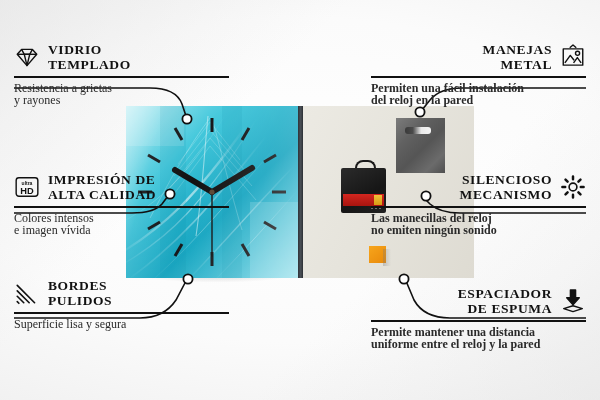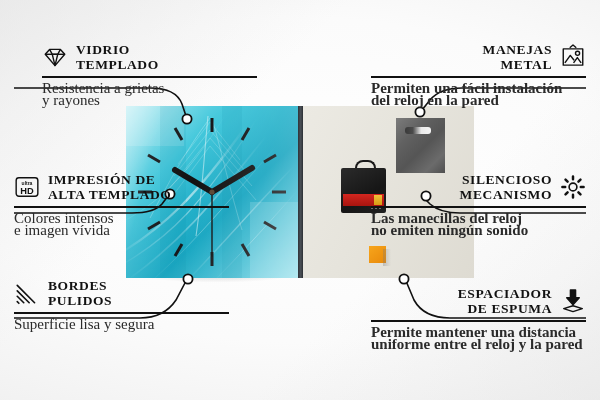--- a/index.html
+++ b/index.html
@@ -99,27 +99,27 @@
   .titles{display:flex;flex-direction:column;}
   .t-line{
     font-family:"Liberation Serif", serif;
     font-weight:700;font-size:13.5px;letter-spacing:.6px;color:#111;
     line-height:15px;white-space:nowrap;
   }
   .callout.right .titles{align-items:flex-end;}
   .rule{height:1.6px;background:#111;margin:4px 0 4px 0;width:100%;}
   .desc{
     font-family:"Liberation Serif", serif;
-    font-size:15px;line-height:12.5px;color:#2a2a2a;white-space:pre-line;
+    font-size:12px;line-height:12.5px;color:#2a2a2a;white-space:pre-line;
   }
   .callout.right .desc{text-align:left;font-weight:bold;}
   .ico{width:26px;height:26px;flex:0 0 26px;display:block;}
 
   
-  #c-vidrio{left:14px;top:42px;margin-left:28px;}
+  #c-vidrio{left:14px;top:42px;}
   #c-impresion{left:14px;top:172px;}
   #c-bordes{left:14px;top:278px;}
   #c-manejas{left:371px;top:42px;}
   #c-mecanismo{left:371px;top:172px;}
   #c-espaciador{left:371px;top:286px;}
 
   #wires{position:absolute;inset:0;pointer-events:none;}
 </style>
 </head>
 <body>
@@ -261,21 +261,21 @@
 
   <div class="callout left" id="c-impresion">
     <div class="head">
       <svg class="ico" viewBox="0 0 24 24">
         <rect x="2" y="3.5" width="20" height="17" rx="2.5" fill="none" stroke="#111" stroke-width="1.3"></rect>
         <text x="12" y="10.4" text-anchor="middle" font-family="Liberation Sans, sans-serif" font-size="4.6" font-weight="700" fill="#111">ultra</text>
         <text x="12" y="18" text-anchor="middle" font-family="Liberation Sans, sans-serif" font-size="8.6" font-weight="700" fill="#111">HD</text>
       </svg>
       <div class="titles">
         <span class="t-line">IMPRESIÓN DE</span>
-        <span class="t-line">ALTA TEMPLADO</span>
+        <span class="t-line">ALTA CALIDAD</span>
       </div>
     </div>
     <div class="rule"></div>
     <div class="desc">Colores intensos
 e imagen vívida</div>
   </div>
 
   <div class="callout left" id="c-bordes">
     <div class="head">
       <svg class="ico" viewBox="0 0 24 24">

